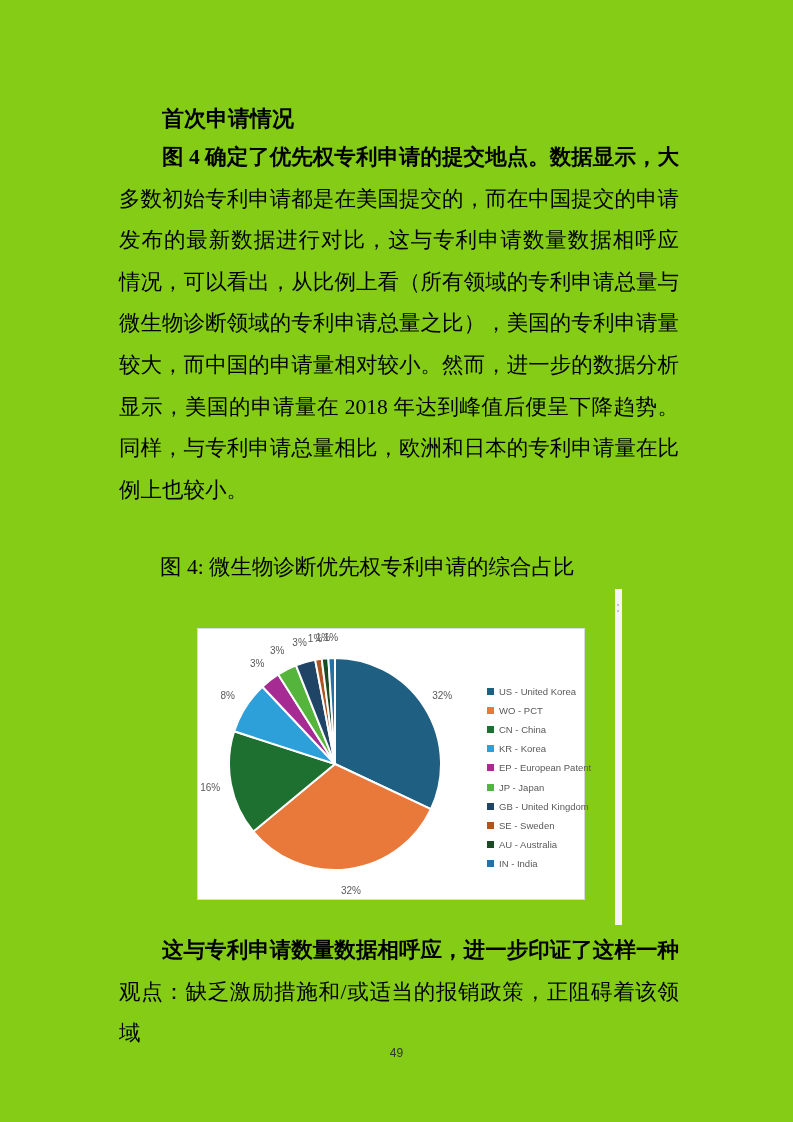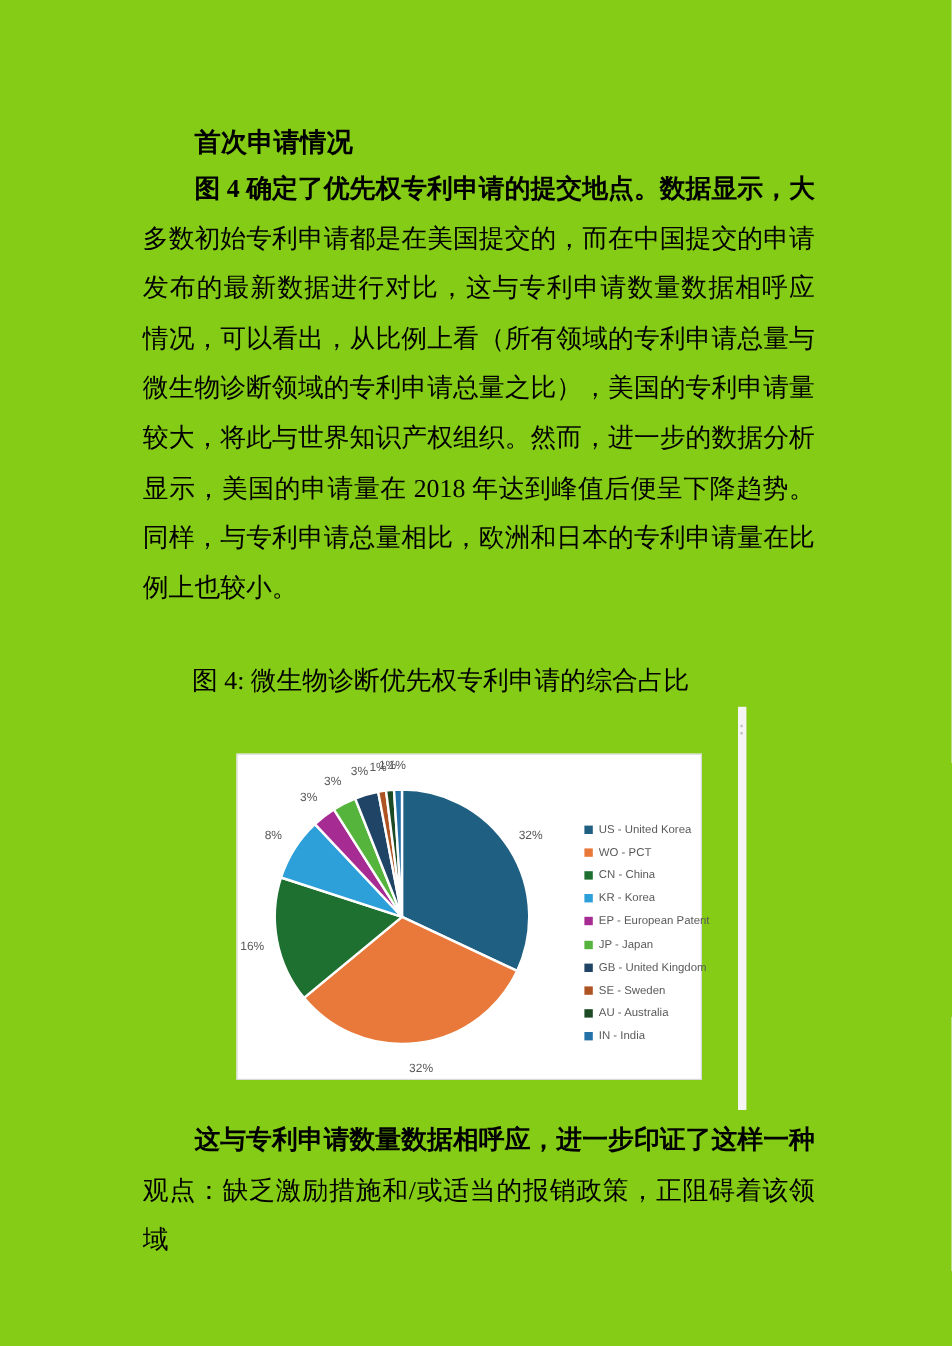--- a/index.html
+++ b/index.html
@@ -63,21 +63,21 @@
 
   <div class="heading">首次申请情况</div>
 
   <div class="para" id="para1">
 
   <div class="tline indent">图 4 确定了优先权专利申请的提交地点。数据显示，大</div>
       <div class="tline">多数初始专利申请都是在美国提交的，而在中国提交的申请</div>
       <div class="tline">发布的最新数据进行对比，这与专利申请数量数据相呼应</div>
       <div class="tline">情况，可以看出，从比例上看（所有领域的专利申请总量与</div>
       <div class="tline">微生物诊断领域的专利申请总量之比），美国的专利申请量</div>
-      <div class="tline">较大，将此与世界知识产权组织。然而，进一步的数据分析</div>
+      <div class="tline">较大，而中国的申请量相对较小。然而，进一步的数据分析</div>
       <div class="tline">显示，美国的申请量在 2018 年达到峰值后便呈下降趋势。</div>
       <div class="tline">同样，与专利申请总量相比，欧洲和日本的专利申请量在比</div>
       <div class="tline no-justify">例上也较小。</div>
     </div>
 
   <div class="caption">图 4: 微生物诊断优先权专利申请的综合占比</div>
 
   <div class="chart-box">
     <svg id="pie-svg" width="386" height="270" viewBox="0 0 386 270">
         <path d="M 137 135 L 137.00 29.00 A 106 106 0 0 1 232.91 180.13 Z" fill="#1F5F82" stroke="#ffffff" stroke-width="2" stroke-linejoin="round"></path>
@@ -147,14 +147,15 @@
 
   <div class="scan-band"></div>
   <div class="scan-dots"></div>
 
   <div class="para" id="para2">
 
   <div class="tline indent">这与专利申请数量数据相呼应，进一步印证了这样一种</div>
       <div class="tline">观点：缺乏激励措施和/或适当的报销政策，正阻碍着该领域</div>
     </div>
 
+  <div class="page-number">49</div>
 
 </div>
 
 </body></html>

